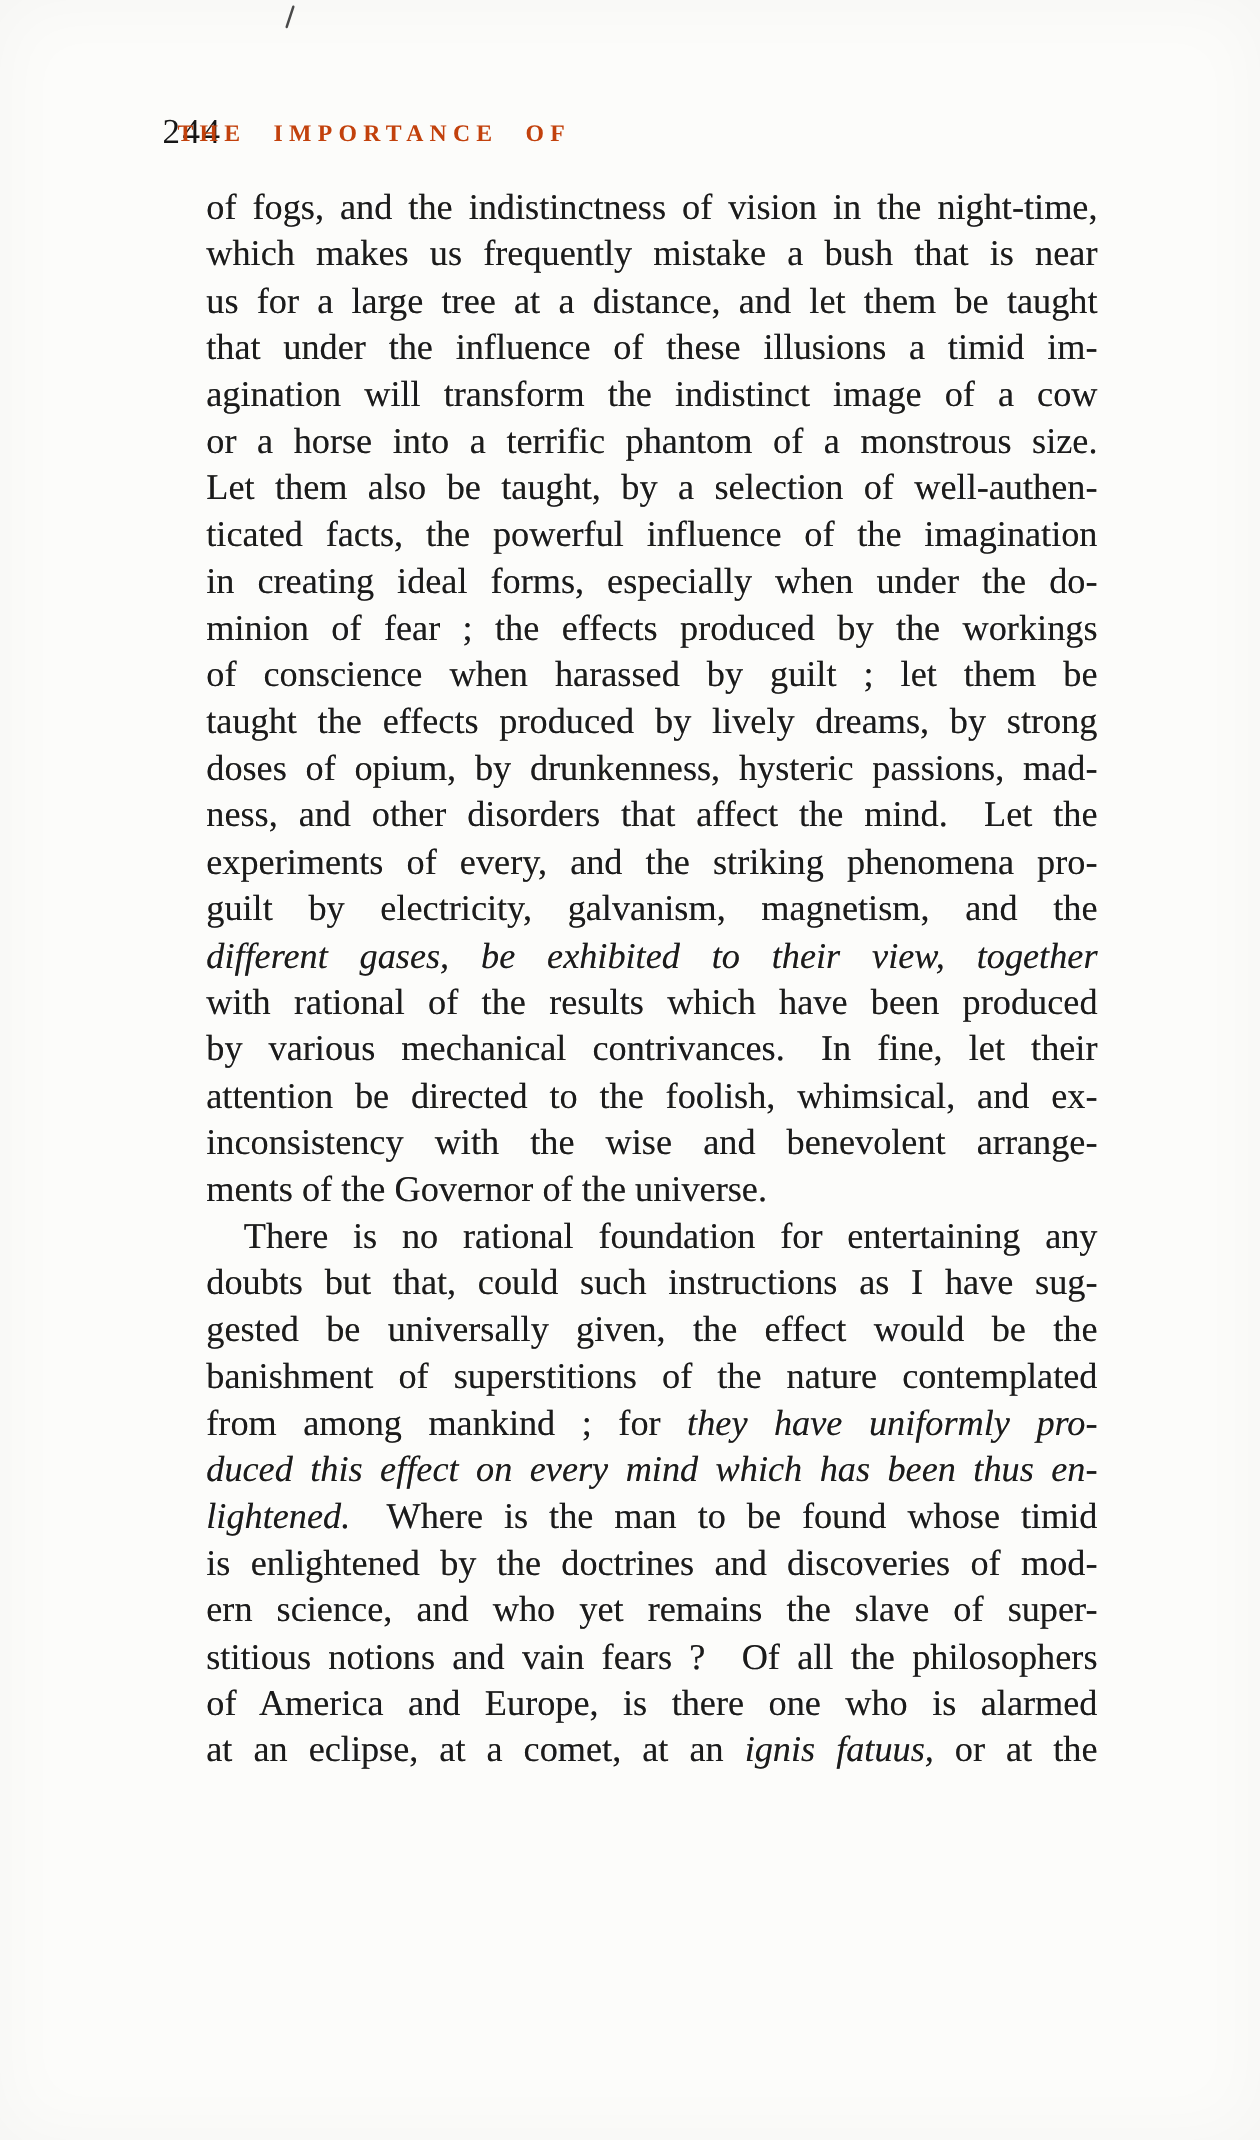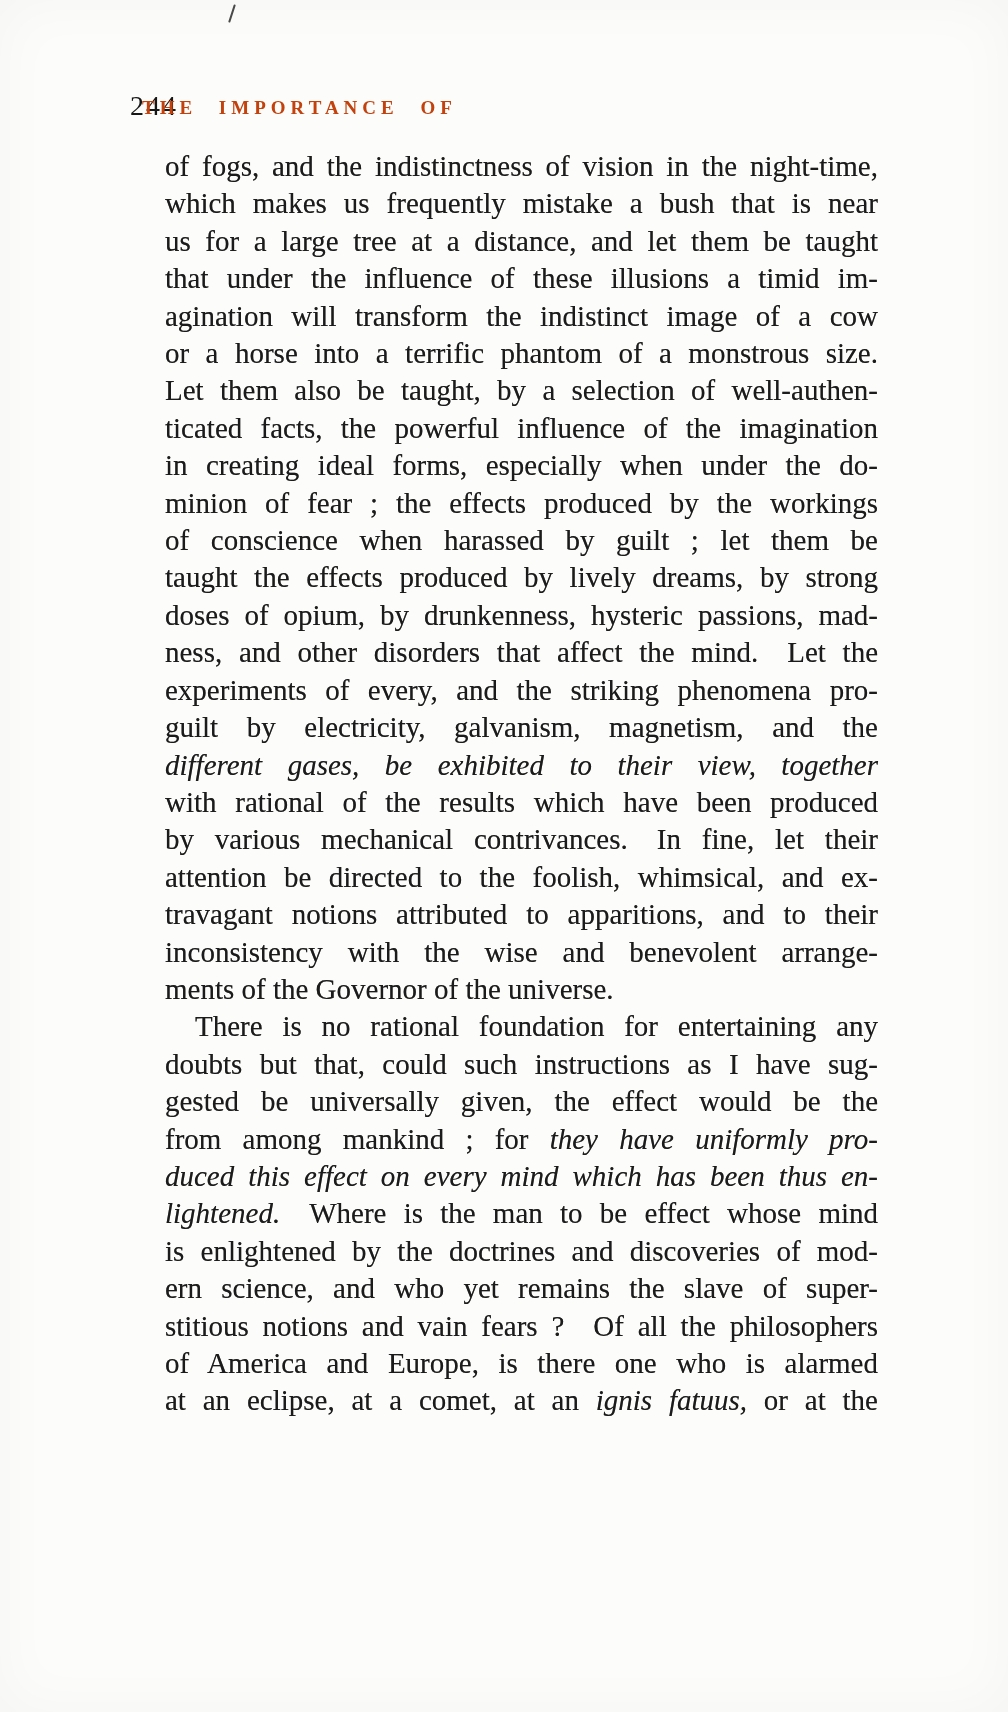--- a/index.html
+++ b/index.html
@@ -101,31 +101,31 @@
         <div class="line"><span class="seg">of conscience when harassed by guilt ; let them be</span></div>
         <div class="line"><span class="seg">taught the effects produced by lively dreams, by strong</span></div>
         <div class="line"><span class="seg">doses of opium, by drunkenness, hysteric passions, mad-</span></div>
         <div class="line"><span class="seg">ness, and other disorders that affect the mind. Let the</span></div>
         <div class="line"><span class="seg">experiments of every, and the striking phenomena pro-</span></div>
         <div class="line"><span class="seg">guilt by electricity, galvanism, magnetism, and the</span></div>
         <div class="line"><span class="seg italic">different gases, be exhibited to their view, together</span></div>
         <div class="line"><span class="seg">with rational of the results which have been produced</span></div>
         <div class="line"><span class="seg">by various mechanical contrivances. In fine, let their</span></div>
         <div class="line"><span class="seg">attention be directed to the foolish, whimsical, and ex-</span></div>
-        <div class="line"><span class="seg">travagant notions attributed to apparitions, and to their</span></div>
         <div class="line"><span class="seg">inconsistency with the wise and benevolent arrange-</span></div>
         <div class="line flush"><span class="seg">ments of the Governor of the universe.</span></div>
       </div>
       <div class="para indent">
         <div class="line"><span class="seg">There is no rational foundation for entertaining any</span></div>
         <div class="line"><span class="seg">doubts but that, could such instructions as I have sug-</span></div>
         <div class="line"><span class="seg">gested be universally given, the effect would be the</span></div>
+        <div class="line"><span class="seg">banishment of superstitions of the nature contemplated</span></div>
         <div class="line"><span class="seg">from among mankind ; for </span><span class="seg italic">they have uniformly pro-</span></div>
         <div class="line"><span class="seg italic">duced this effect on every mind which has been thus en-</span></div>
-        <div class="line"><span class="seg italic">lightened.</span><span class="seg"> Where is the man to be effect whose mind</span></div>
+        <div class="line"><span class="seg italic">lightened.</span><span class="seg"> Where is the man to be found whose timid</span></div>
         <div class="line"><span class="seg">is enlightened by the doctrines and discoveries of mod-</span></div>
         <div class="line"><span class="seg">ern science, and who yet remains the slave of super-</span></div>
         <div class="line"><span class="seg">stitious notions and vain fears ? Of all the philosophers</span></div>
         <div class="line"><span class="seg">of America and Europe, is there one who is alarmed</span></div>
         <div class="line"><span class="seg">at an eclipse, at a comet, at an </span><span class="seg italic">ignis fatuus,</span><span class="seg"> or at the</span></div>
       </div>
     </div>
 </div>
 
 </body></html>

